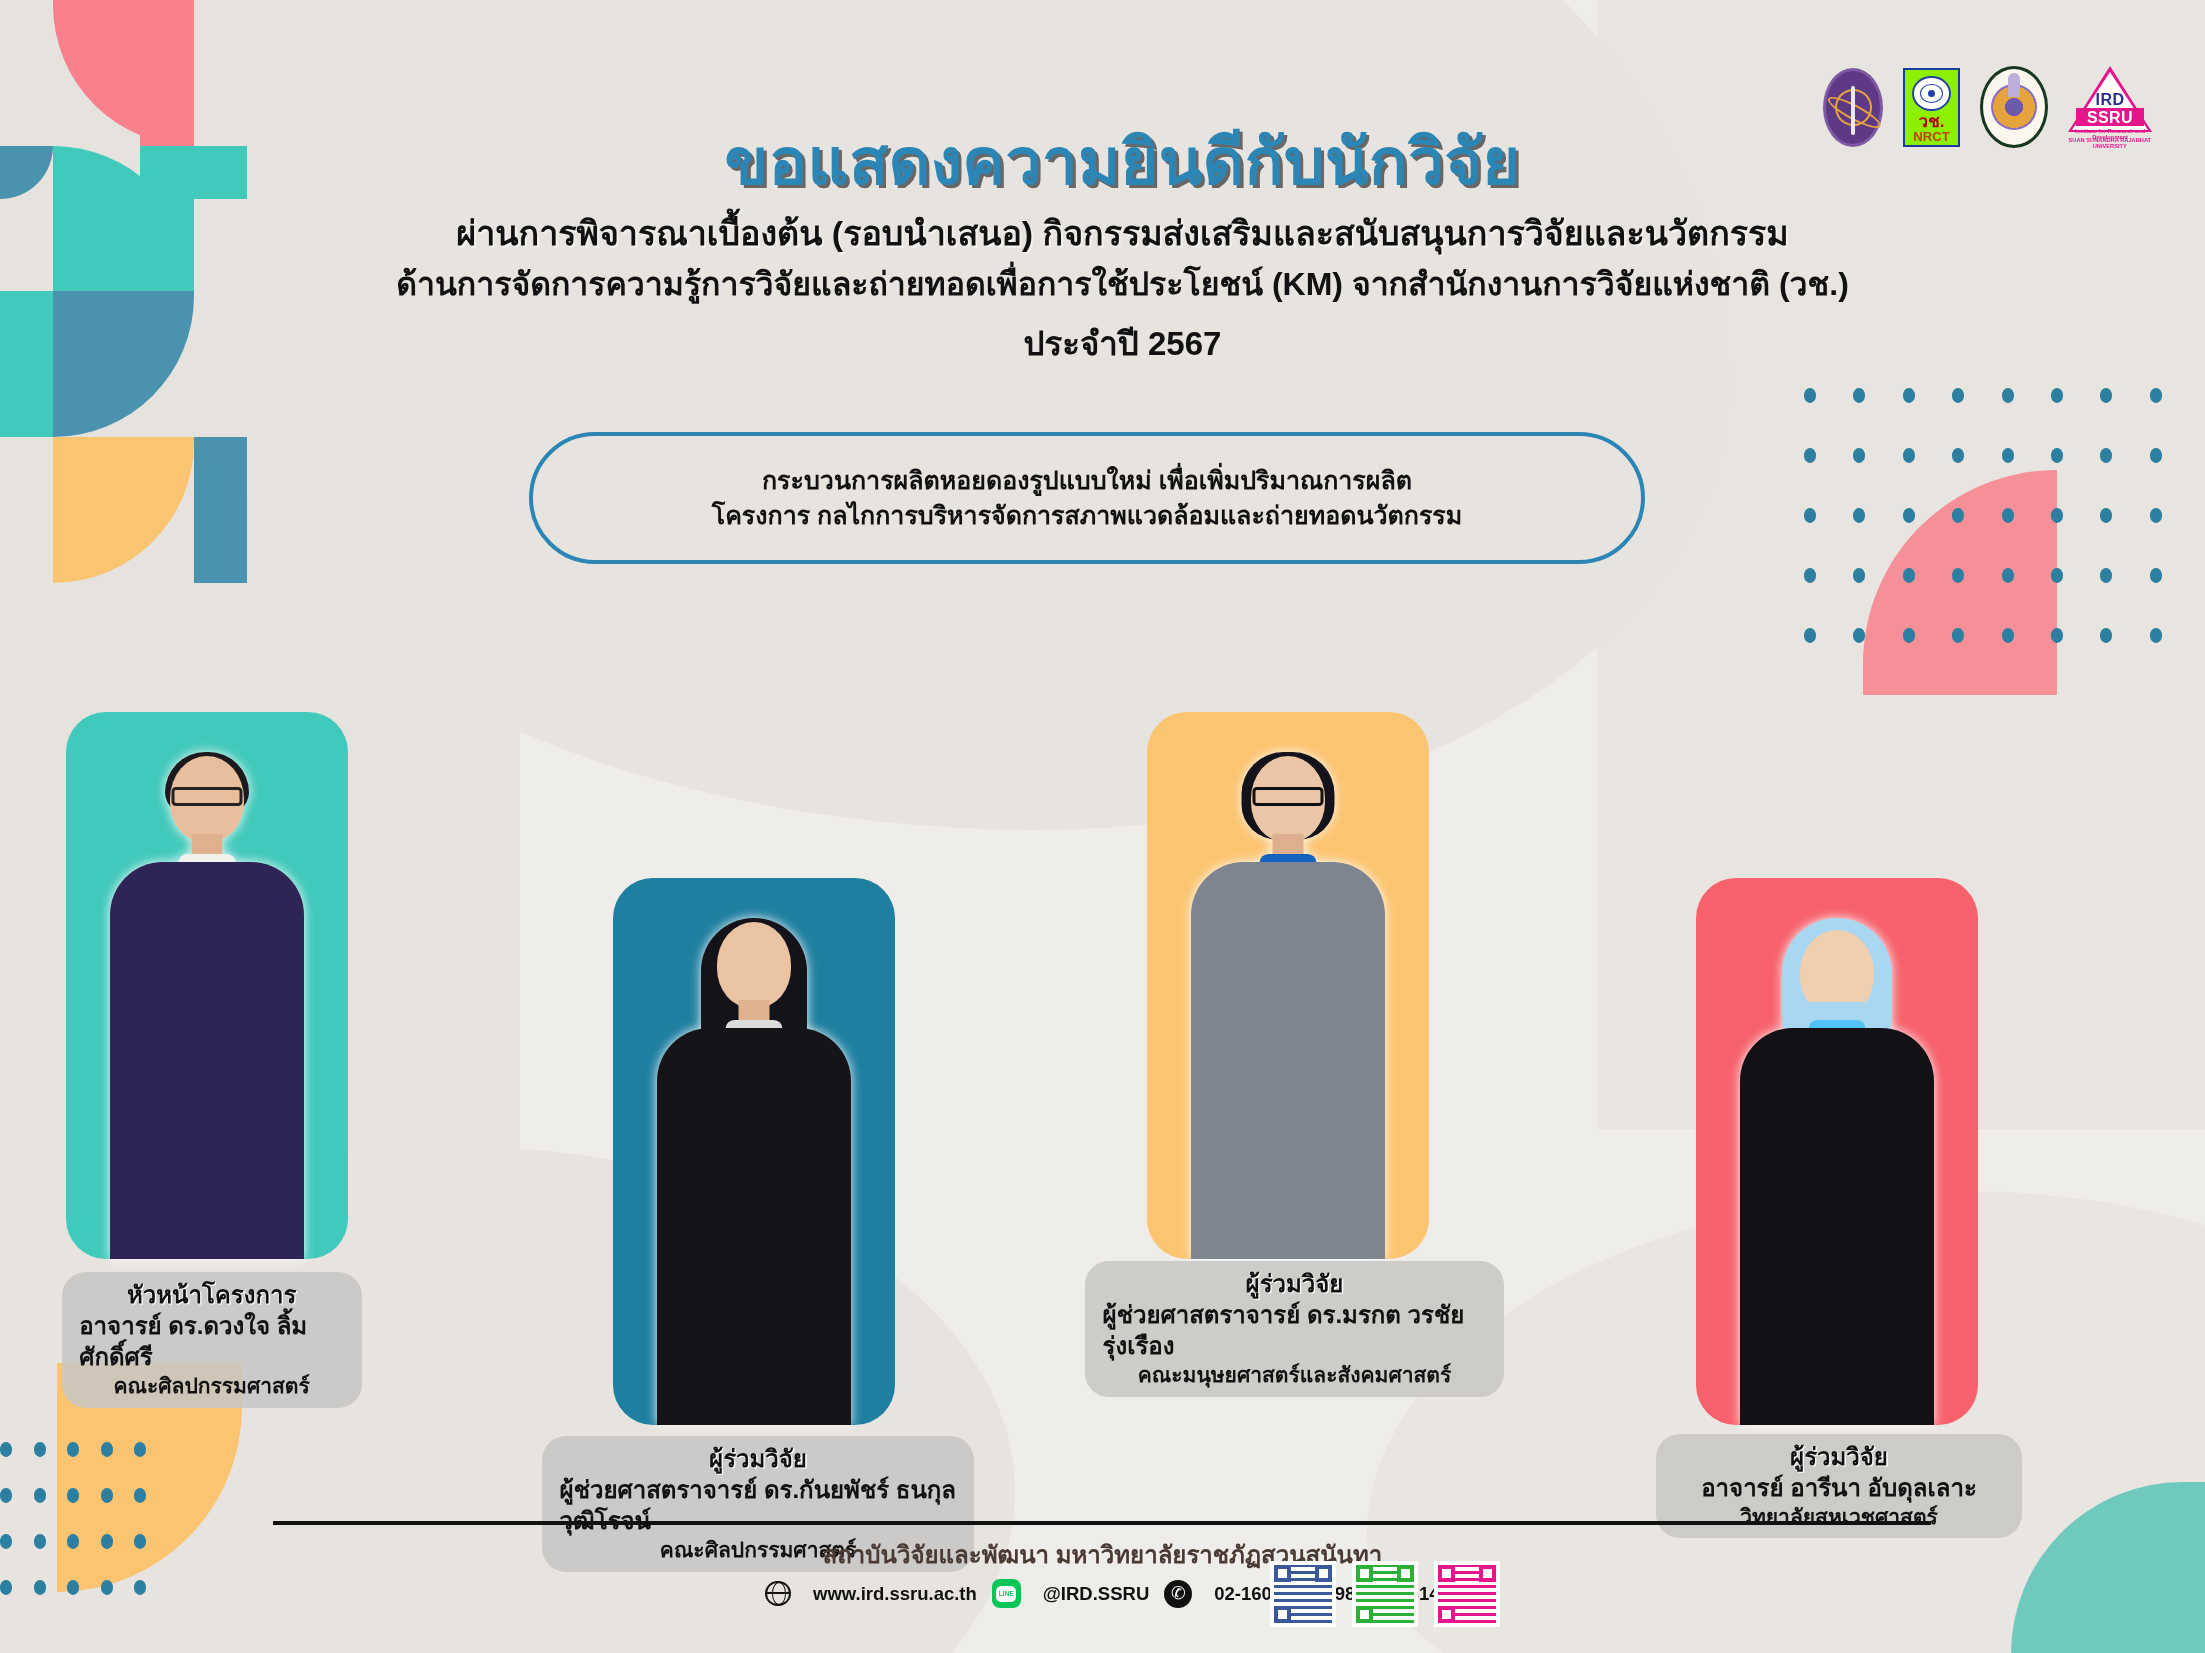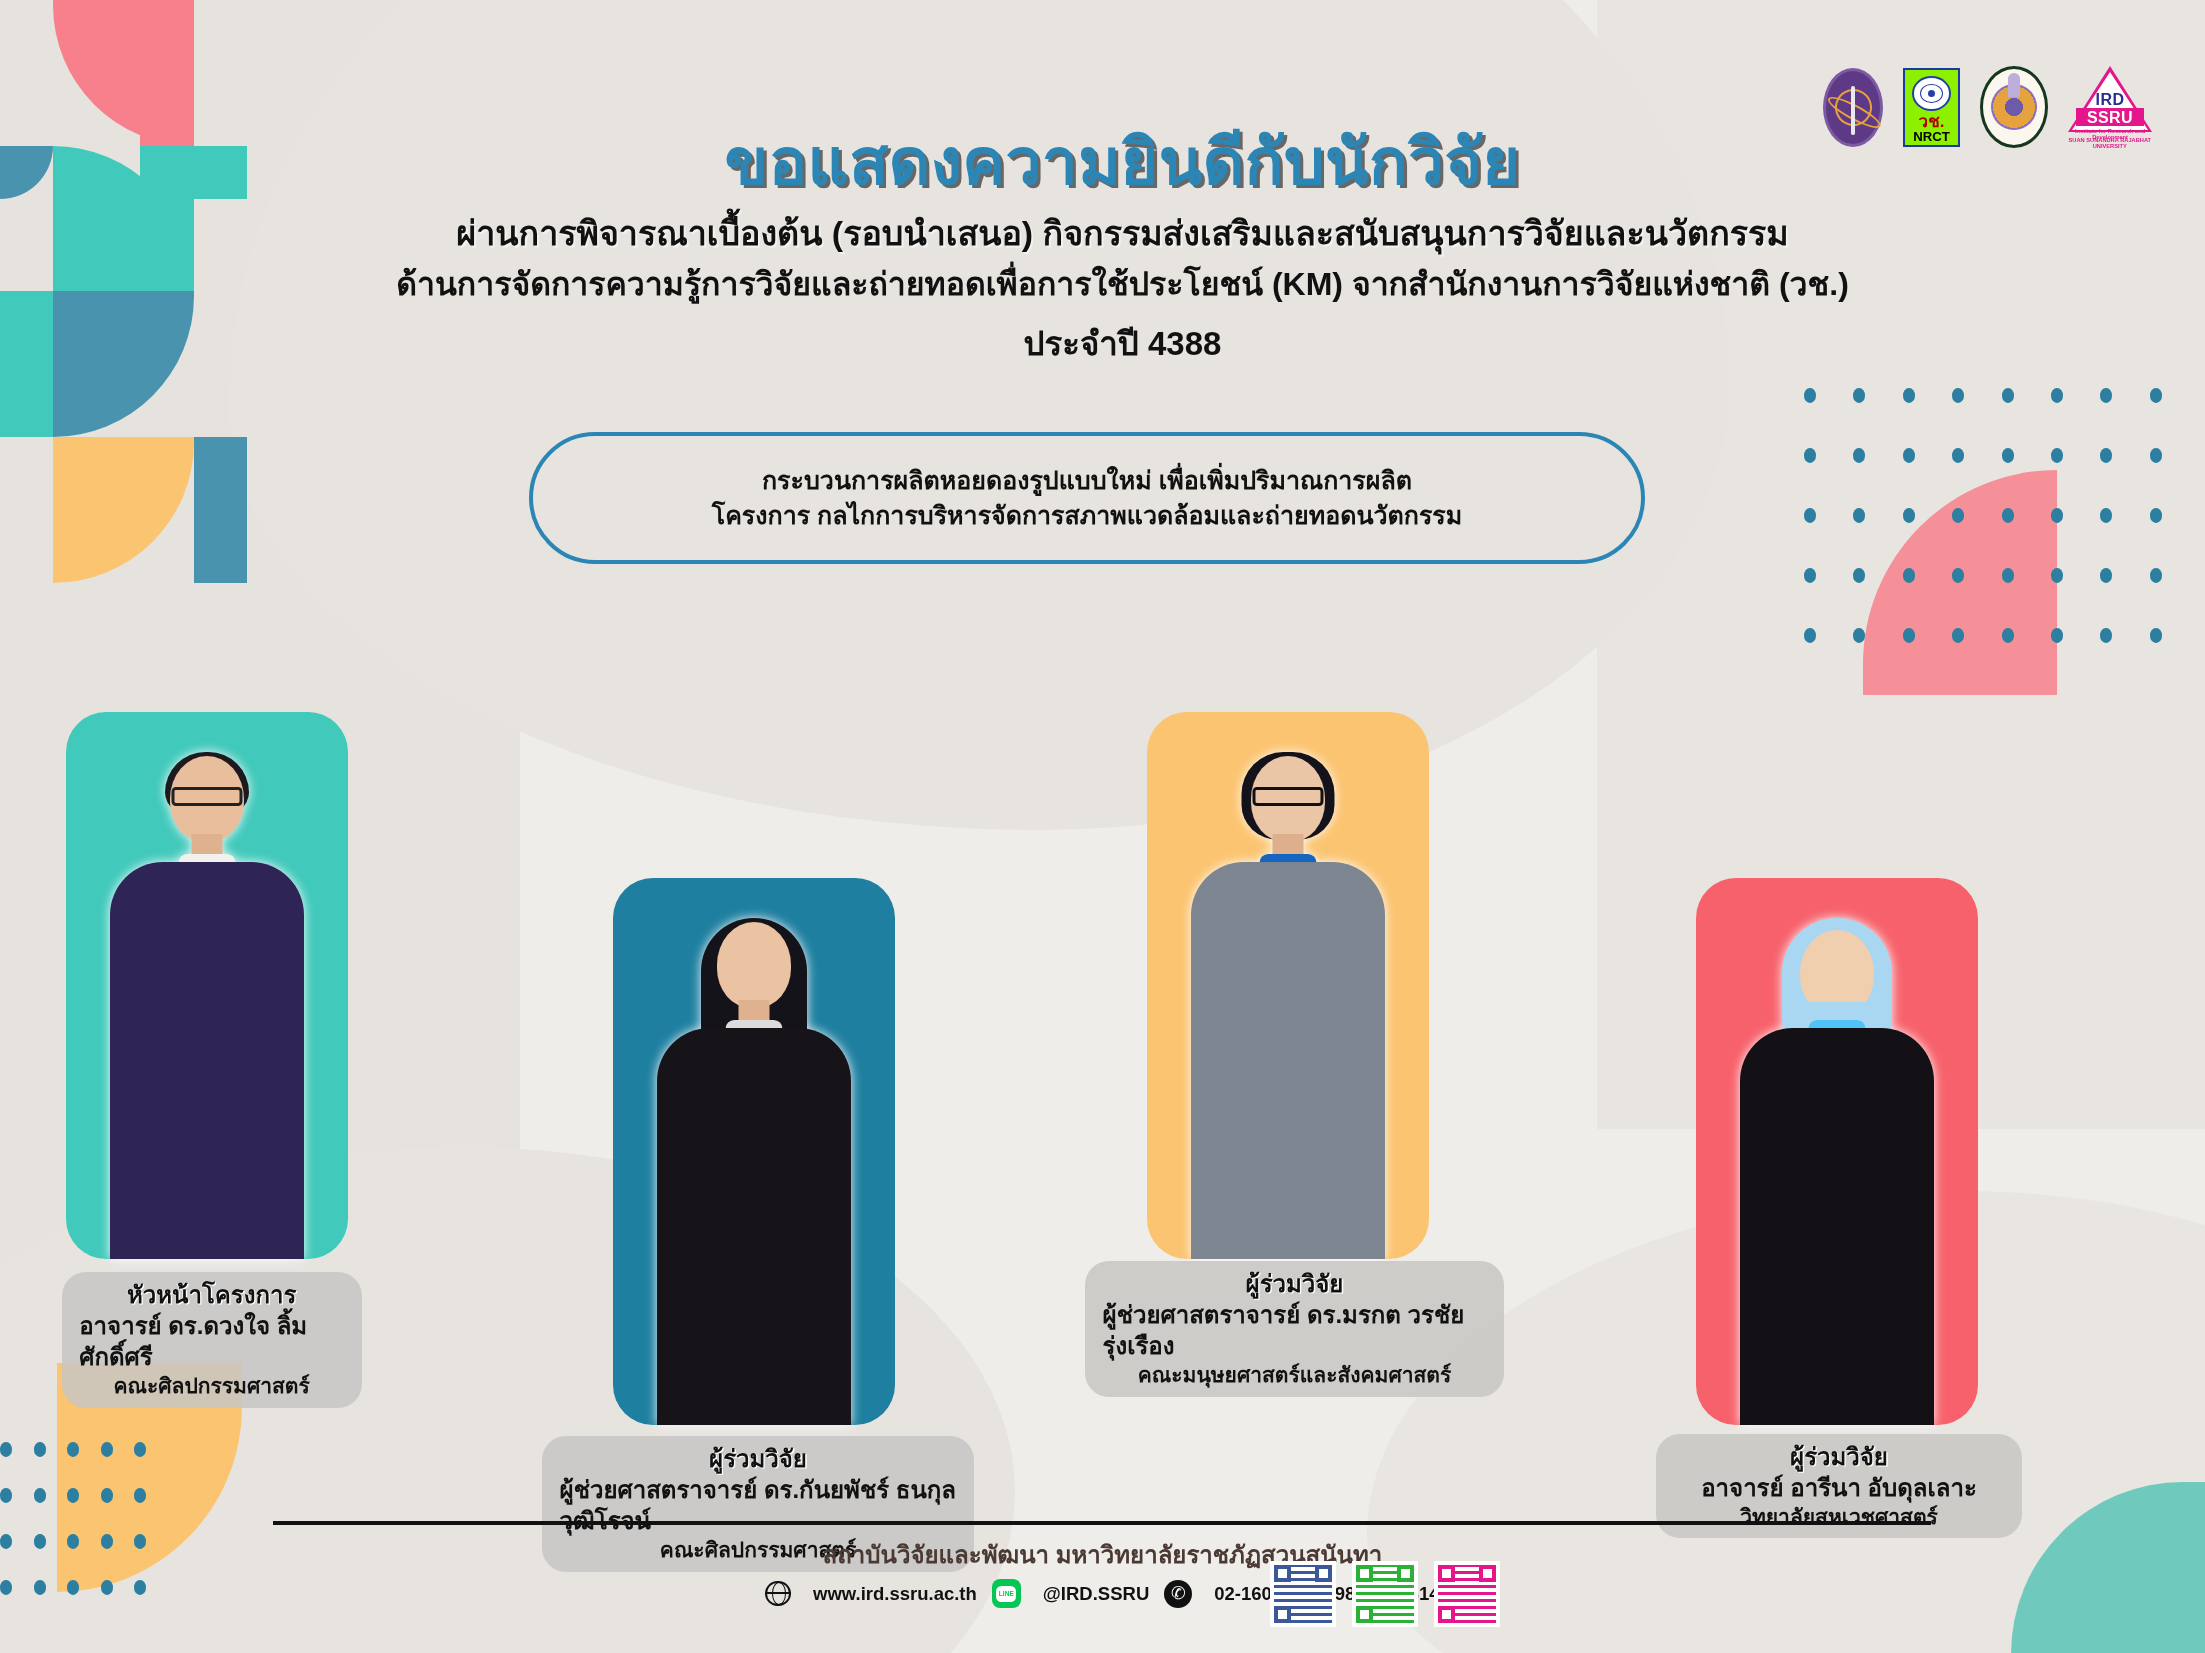--- a/index.html
+++ b/index.html
@@ -102,21 +102,21 @@
     background:#fff; position:relative;
   }
   .logo-nrct .wheel:before {
     content:""; position:absolute; inset:6.2px; border-radius:50%; border:1.8px solid #2340A8;
   }
   .logo-nrct .wheel:after {
     content:""; position:absolute; left:50%; top:50%; width:7px; height:7px;
     margin:-3.5px 0 0 -3.5px; border-radius:50%; background:#2340A8;
   }
   .logo-nrct .th { color:#B00000; font-size:17px; font-weight:bold; margin-top:1.8px; line-height:1; }
-  .logo-nrct .en { color:#000000; font-size:13.2px; font-weight:bold; line-height:1.1; }
+  .logo-nrct .en { color:#c2410c; font-size:13.2px; font-weight:bold; line-height:1.1; }
 
   .logo-ssru {
     width:68px; height:82px; border-radius:50%;
     background:#FBF7EE; border:3.5px solid #16361E;
     display:flex; align-items:center; justify-content:center; overflow:hidden;
   }
   .logo-ssru .sun {
     width:46px; height:46px; border-radius:50%;
     background:radial-gradient(circle,#6E5AAA 0 28%,#E6A23C 28% 64%,#8A6FBF 64% 100%);
     position:relative;
@@ -425,21 +425,21 @@
     <div class="ssrutxt">SSRU</div>
     <div class="sub1">Institute for Research and Development</div>
     <div class="sub2">SUAN SUNANDHA RAJABHAT UNIVERSITY</div>
   </div>
 </div>
 
 <div class="title-wrap">
   <div class="main-title">ขอแสดงความยินดีกับนักวิจัย</div>
   <div class="sub-title-1">ผ่านการพิจารณาเบื้องต้น (รอบนำเสนอ) กิจกรรมส่งเสริมและสนับสนุนการวิจัยและนวัตกรรม</div>
   <div class="sub-title-2">ด้านการจัดการความรู้การวิจัยและถ่ายทอดเพื่อการใช้ประโยชน์ (KM) จากสำนักงานการวิจัยแห่งชาติ (วช.)</div>
-  <div class="sub-title-3">ประจำปี 4388</div>
+  <div class="sub-title-3">ประจำปี 2567</div>
 </div>
 
 <div class="project-box">
   <div>กระบวนการผลิตหอยดองรูปแบบใหม่ เพื่อเพิ่มปริมาณการผลิต</div>
   <div>โครงการ กลไกการบริหารจัดการสภาพแวดล้อมและถ่ายทอดนวัตกรรม</div>
 </div>
 
 <div class="card" id="card1">
   <div class="card-photo" style="background: rgb(65, 201, 187);">
     <div class="person">

